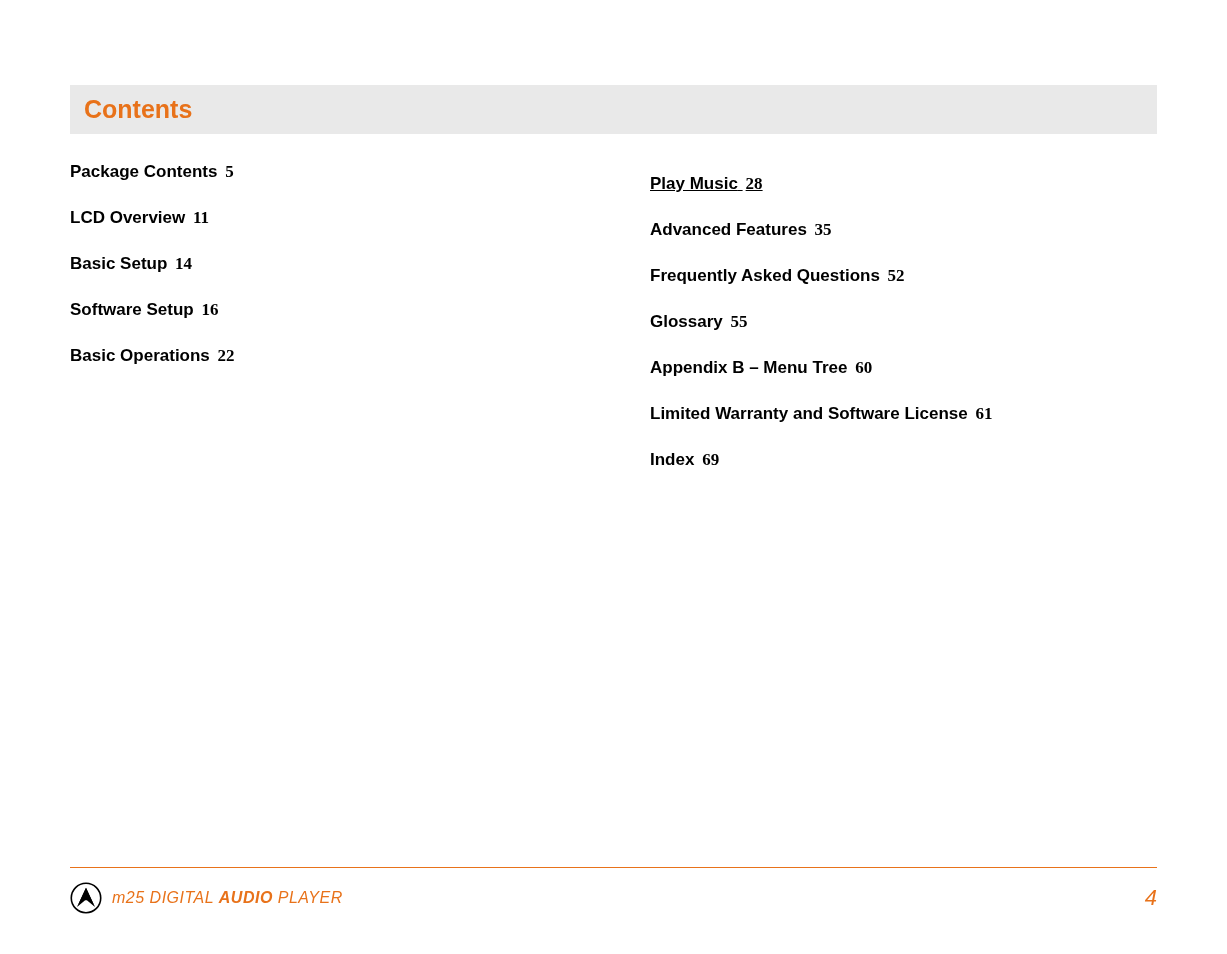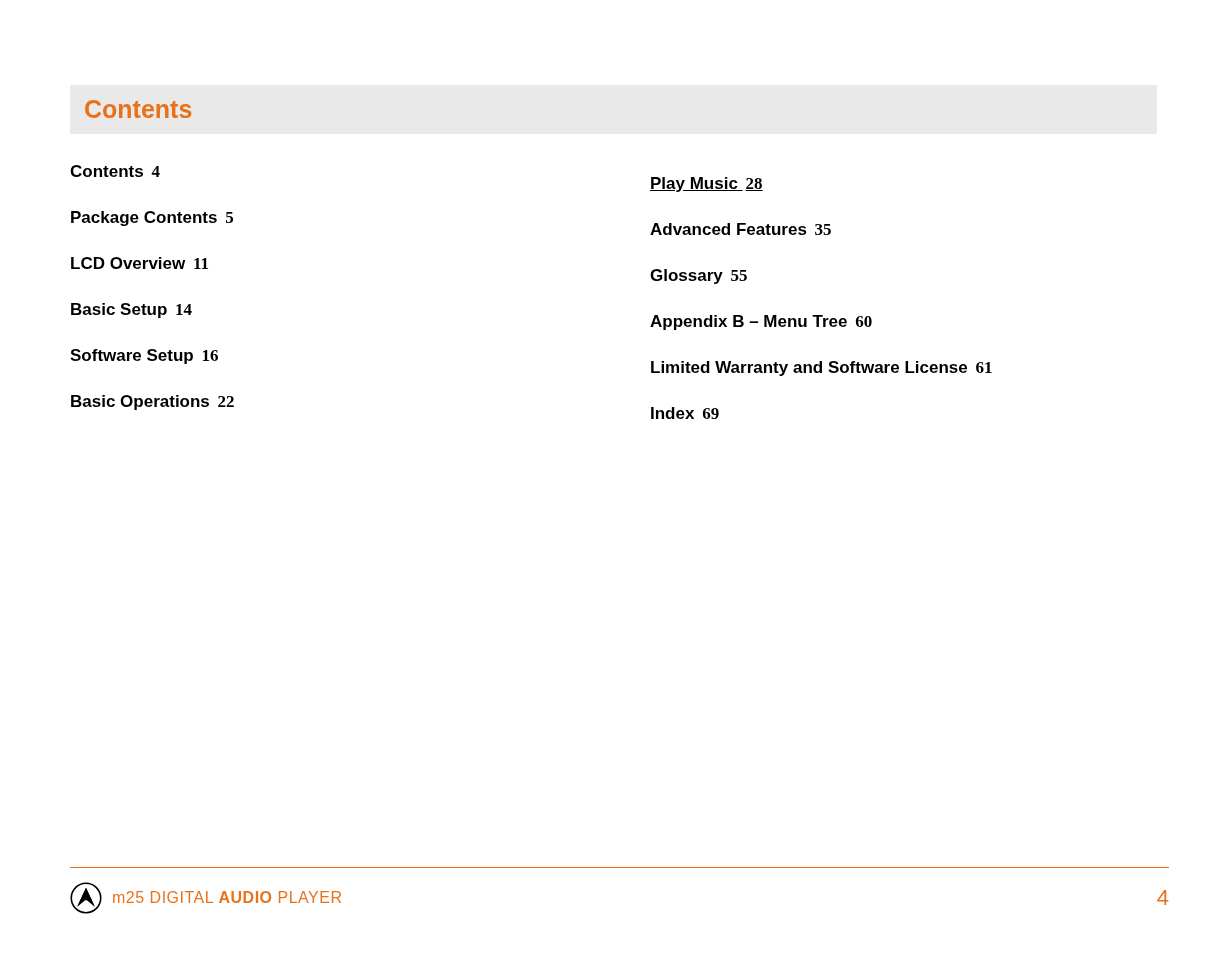--- a/index.html
+++ b/index.html
@@ -52,21 +52,22 @@
       margin-left: 3px;
     }
     .col-right .toc-entry:first-child {
       margin-top: 12px;
       text-decoration: underline;
     }
     .footer {
       position: absolute;
       bottom: 40px;
       left: 70px;
-      right: 58px;
+      right: 70px;
+      font-style: italic;
     }
     .footer-line {
       border-top: 1px solid #e8721a;
       margin-bottom: 14px;
     }
     .footer-row {
       display: flex;
       align-items: center;
       justify-content: space-between;
     }
@@ -96,24 +97,20 @@
 <body>
 
 <div class="page-content">
   <div class="header-bar">
     <div class="header-title">Contents</div>
   </div>
 
   <div class="columns">
     <div class="col-left">
       <div class="toc-entry">
-        <span class="label">Contents</span>
-        <span class="pagenum">4</span>
-      </div>
-      <div class="toc-entry">
         <span class="label">Package Contents</span>
         <span class="pagenum">5</span>
       </div>
       <div class="toc-entry">
         <span class="label">LCD Overview</span>
         <span class="pagenum">11</span>
       </div>
       <div class="toc-entry">
         <span class="label">Basic Setup</span>
         <span class="pagenum">14</span>
@@ -129,20 +126,24 @@
     </div>
 
     <div class="col-right">
       <div class="toc-entry">
         <span class="label">Play Music</span>
         <span class="pagenum">28</span>
       </div>
       <div class="toc-entry">
         <span class="label">Advanced Features</span>
         <span class="pagenum">35</span>
+      </div>
+      <div class="toc-entry">
+        <span class="label">Frequently Asked Questions</span>
+        <span class="pagenum">52</span>
       </div>
       <div class="toc-entry">
         <span class="label">Glossary</span>
         <span class="pagenum">55</span>
       </div>
       <div class="toc-entry">
         <span class="label">Appendix B – Menu Tree</span>
         <span class="pagenum">60</span>
       </div>
       <div class="toc-entry">

